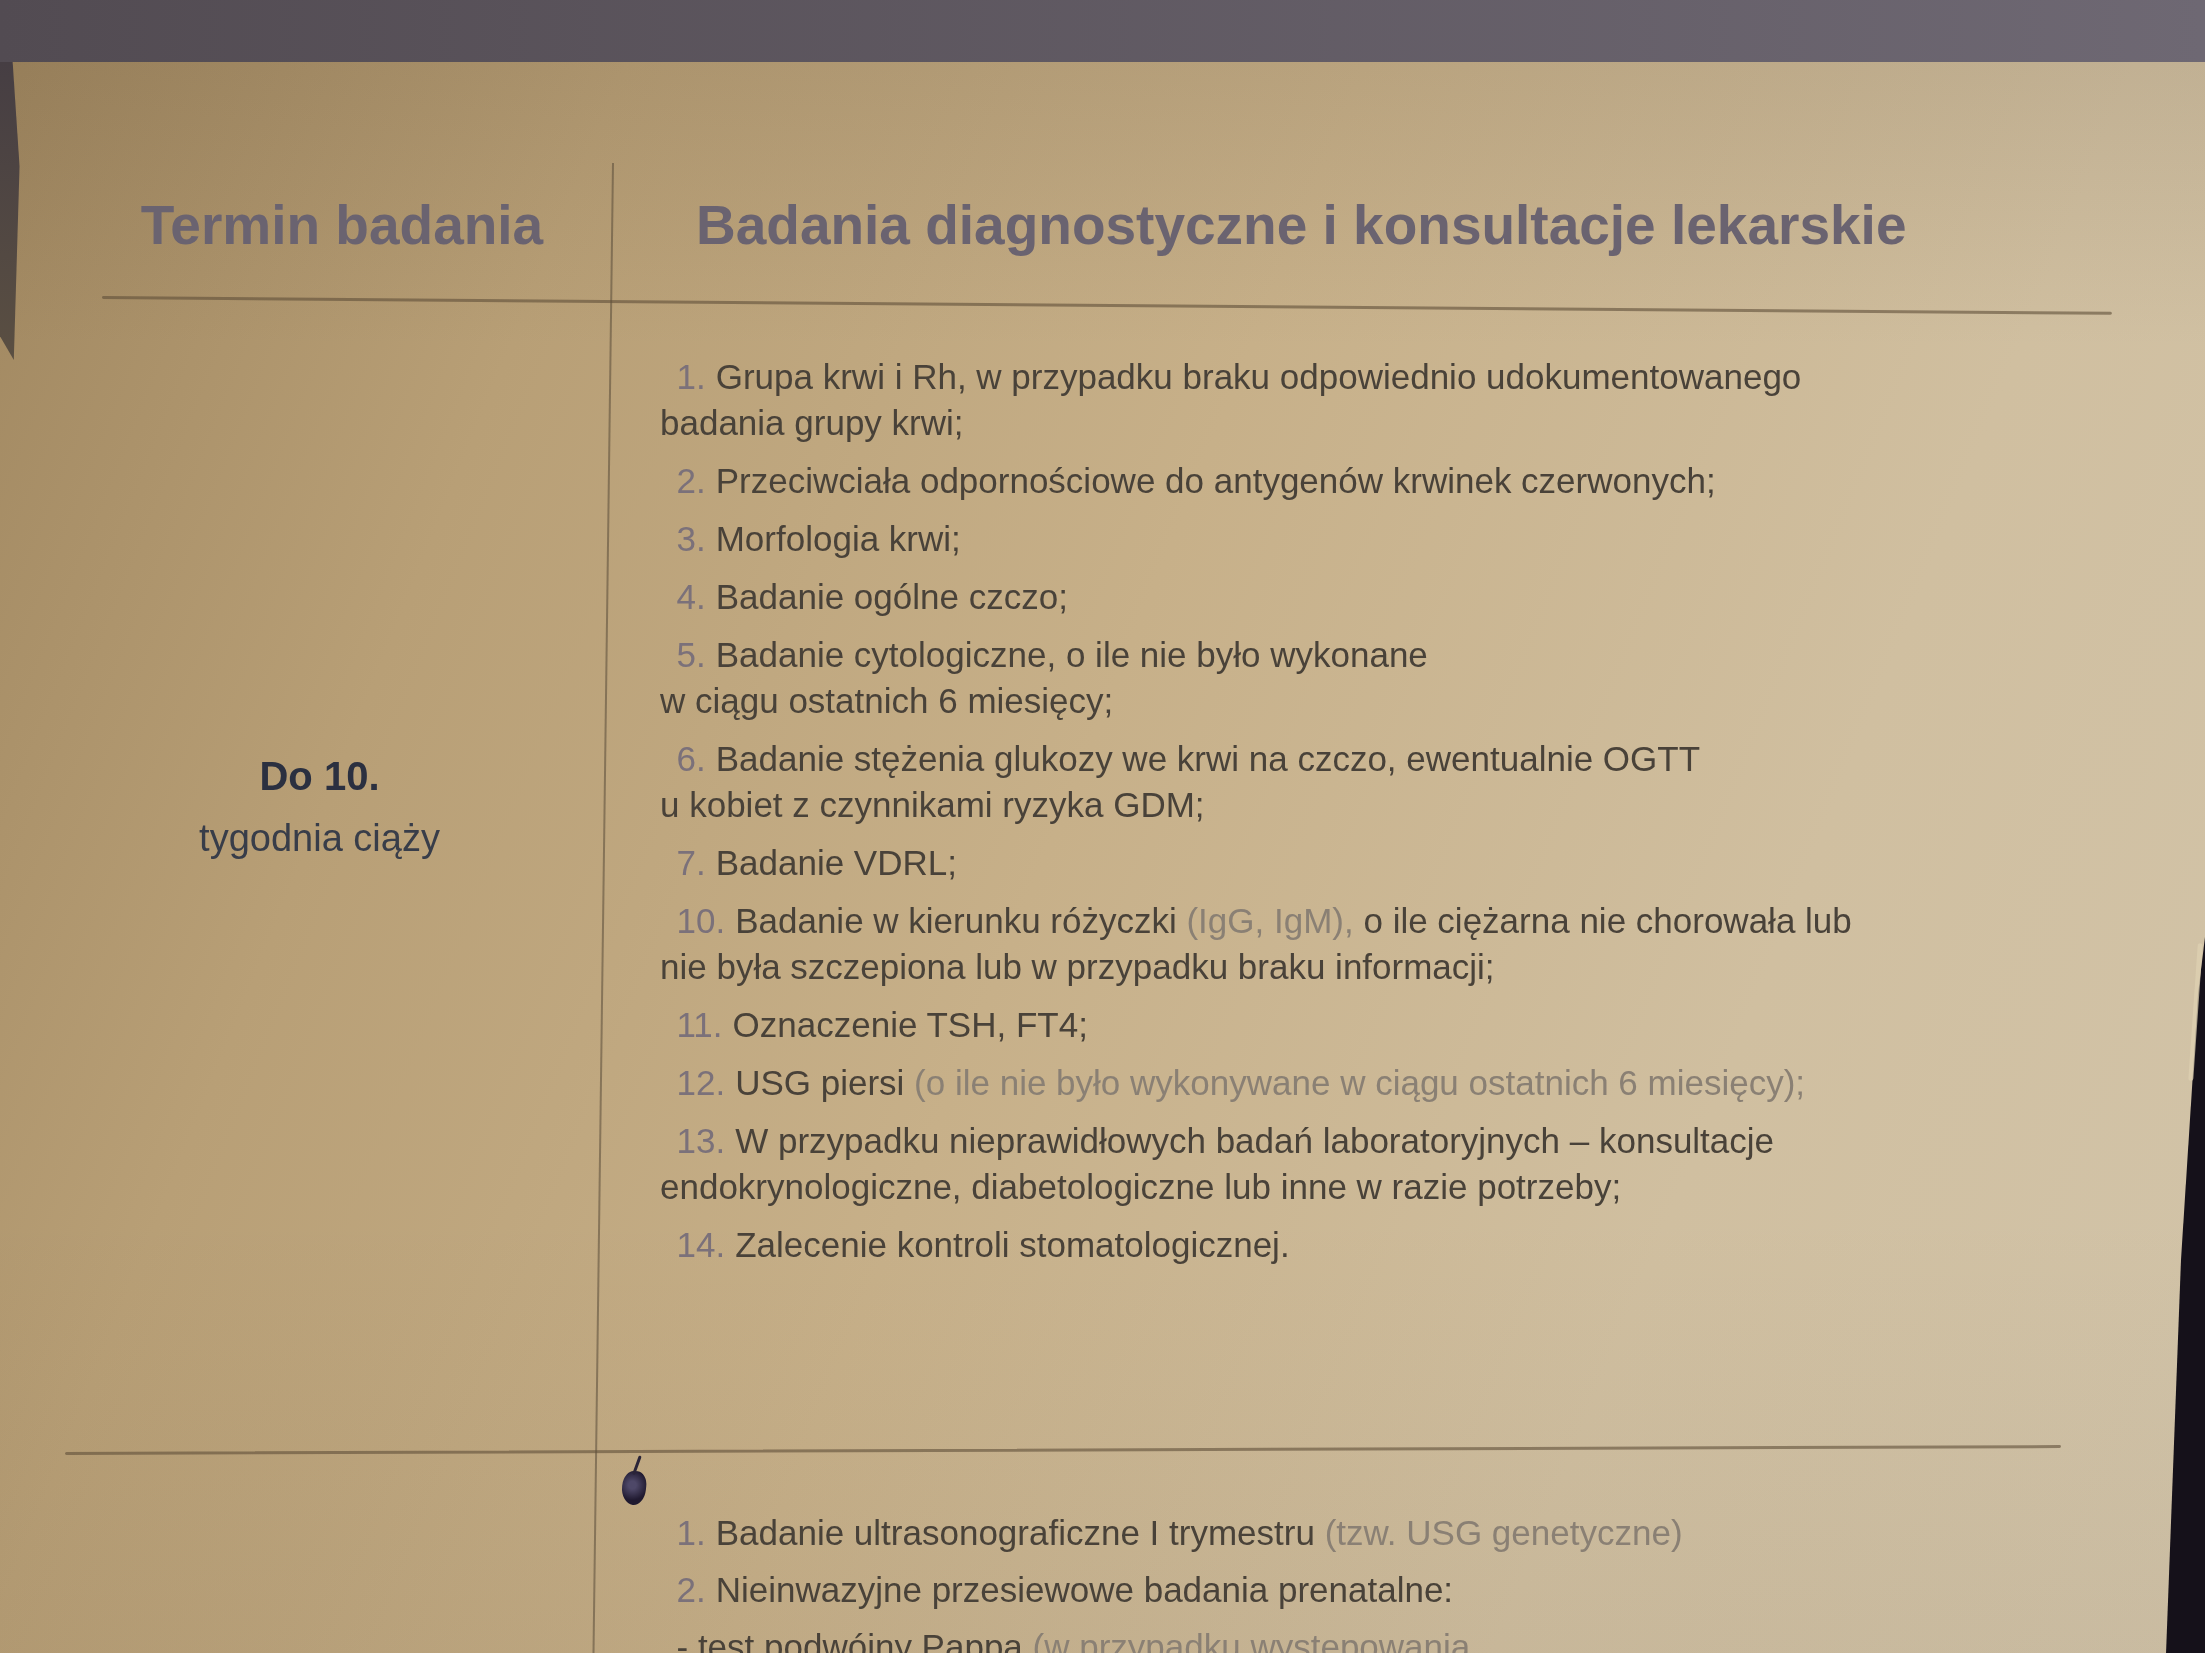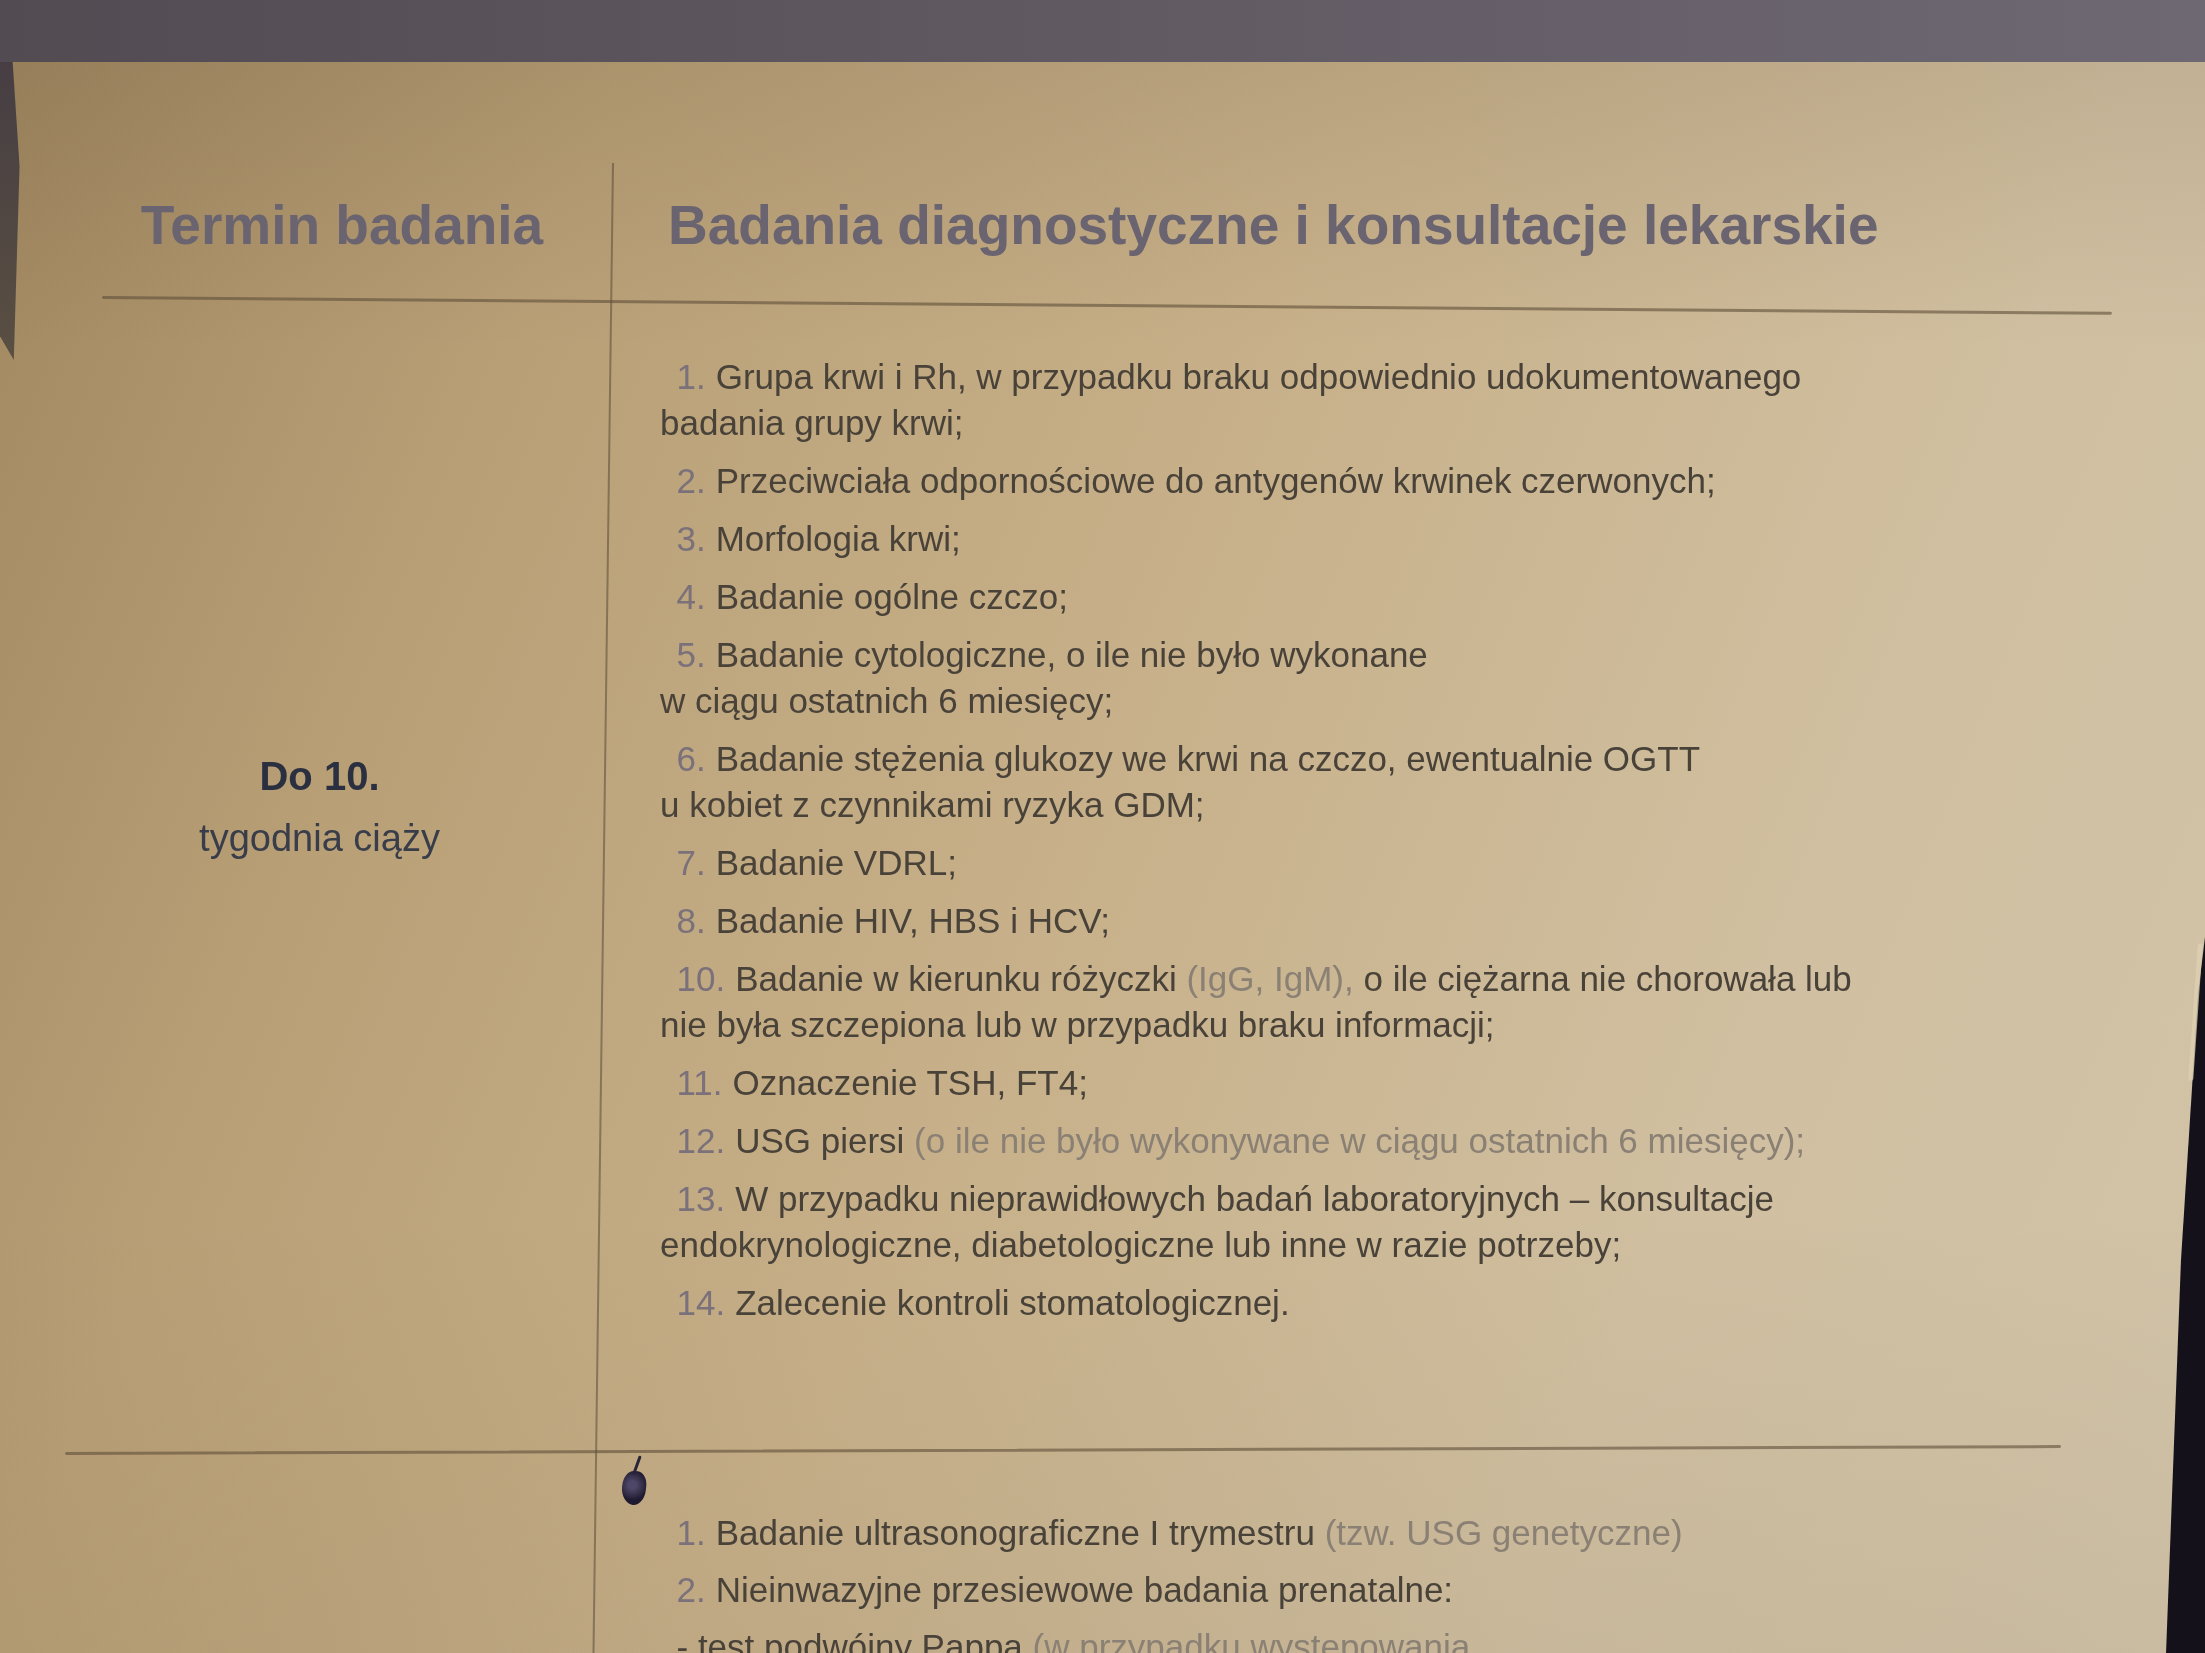--- a/index.html
+++ b/index.html
@@ -19,21 +19,21 @@
          clip-path:polygon(100% 0,100% 100%,22% 100%,52% 45%,86% 8%);}
   .edge-right-highlight{position:absolute;right:6.6px;top:943px;width:5px;height:138px;
          background:#ddd0b2;opacity:.75;transform:rotate(4deg);border-radius:2.8px;}
   .vdivider{position:absolute;left:612px;top:163px;width:2.2px;height:1491px;
          background:rgba(88,74,57,.55);transform:rotate(0.75deg);transform-origin:top center;}
   .hdivider{position:absolute;height:2.8px;background:rgba(95,78,56,.6);border-radius:1.7px;}
   .hd1{left:102px;top:296px;width:2010px;transform:rotate(0.45deg);transform-origin:left center;}
   .hd2{left:65px;top:1452px;width:1996px;transform:rotate(-0.2deg);transform-origin:left center;}
   .hdr{position:absolute;font-weight:bold;font-size:55px;line-height:1.15;color:#6a6370;}
   .hdr-term{left:72px;top:194px;width:540px;text-align:center;}
-  .hdr-diag{left:668px;top:194px;width:1389px;}
+  .hdr-diag{left:696px;top:194px;width:1389px;}
   .term-cell{position:absolute;left:77px;top:745px;width:485px;text-align:center;}
   .term-l1{font-weight:bold;font-size:40px;line-height:62px;color:#2b3040;}
   .term-l2{font-size:38px;line-height:62px;color:#383d49;}
   .items{position:absolute;margin-left:7px;}
   .items-week10{left:653px;top:354px;width:1500px;}
   .items-tri1{left:653px;top:1510px;width:1522px;}
   p.item{margin:0 0 12px 0;font-size:35px;line-height:46px;color:#494239;
          white-space:pre-wrap;text-indent:16.5px;}
   .items-tri1 p.item{margin-bottom:11px;}
   span.num{color:#7b717a;margin-right:10px;}
@@ -67,21 +67,20 @@
       <p class="item"><span class="num">1.</span><span class="txt">Grupa krwi i Rh, w przypadku braku odpowiednio udokumentowanego
 badania grupy krwi;</span></p>
       <p class="item"><span class="num">2.</span><span class="txt">Przeciwciała odpornościowe do antygenów krwinek czerwonych;</span></p>
       <p class="item"><span class="num">3.</span><span class="txt">Morfologia krwi;</span></p>
       <p class="item"><span class="num">4.</span><span class="txt">Badanie ogólne czczo;</span></p>
       <p class="item"><span class="num">5.</span><span class="txt">Badanie cytologiczne, o ile nie było wykonane
 w ciągu ostatnich 6 miesięcy;</span></p>
       <p class="item"><span class="num">6.</span><span class="txt">Badanie stężenia glukozy we krwi na czczo, ewentualnie OGTT
 u kobiet z czynnikami ryzyka GDM;</span></p>
       <p class="item"><span class="num">7.</span><span class="txt">Badanie VDRL;</span></p>
-      <p class="item"><span class="num">8.</span><span class="txt">Badanie HIV, HBS i HCV;</span></p>
       <p class="item"><span class="num">10.</span><span class="txt">Badanie w kierunku różyczki </span><span class="muted">(IgG, IgM),</span><span class="txt"> o ile ciężarna nie chorowała lub
 nie była szczepiona lub w przypadku braku informacji;</span></p>
       <p class="item"><span class="num">11.</span><span class="txt">Oznaczenie TSH, FT4;</span></p>
       <p class="item"><span class="num">12.</span><span class="txt">USG piersi </span><span class="muted">(o ile nie było wykonywane w ciągu ostatnich 6 miesięcy);</span></p>
       <p class="item"><span class="num">13.</span><span class="txt">W przypadku nieprawidłowych badań laboratoryjnych – konsultacje
 endokrynologiczne, diabetologiczne lub inne w razie potrzeby;</span></p>
       <p class="item"><span class="num">14.</span><span class="txt">Zalecenie kontroli stomatologicznej.</span></p>
     </div>
 
   <div class="hdivider hd2"></div>

